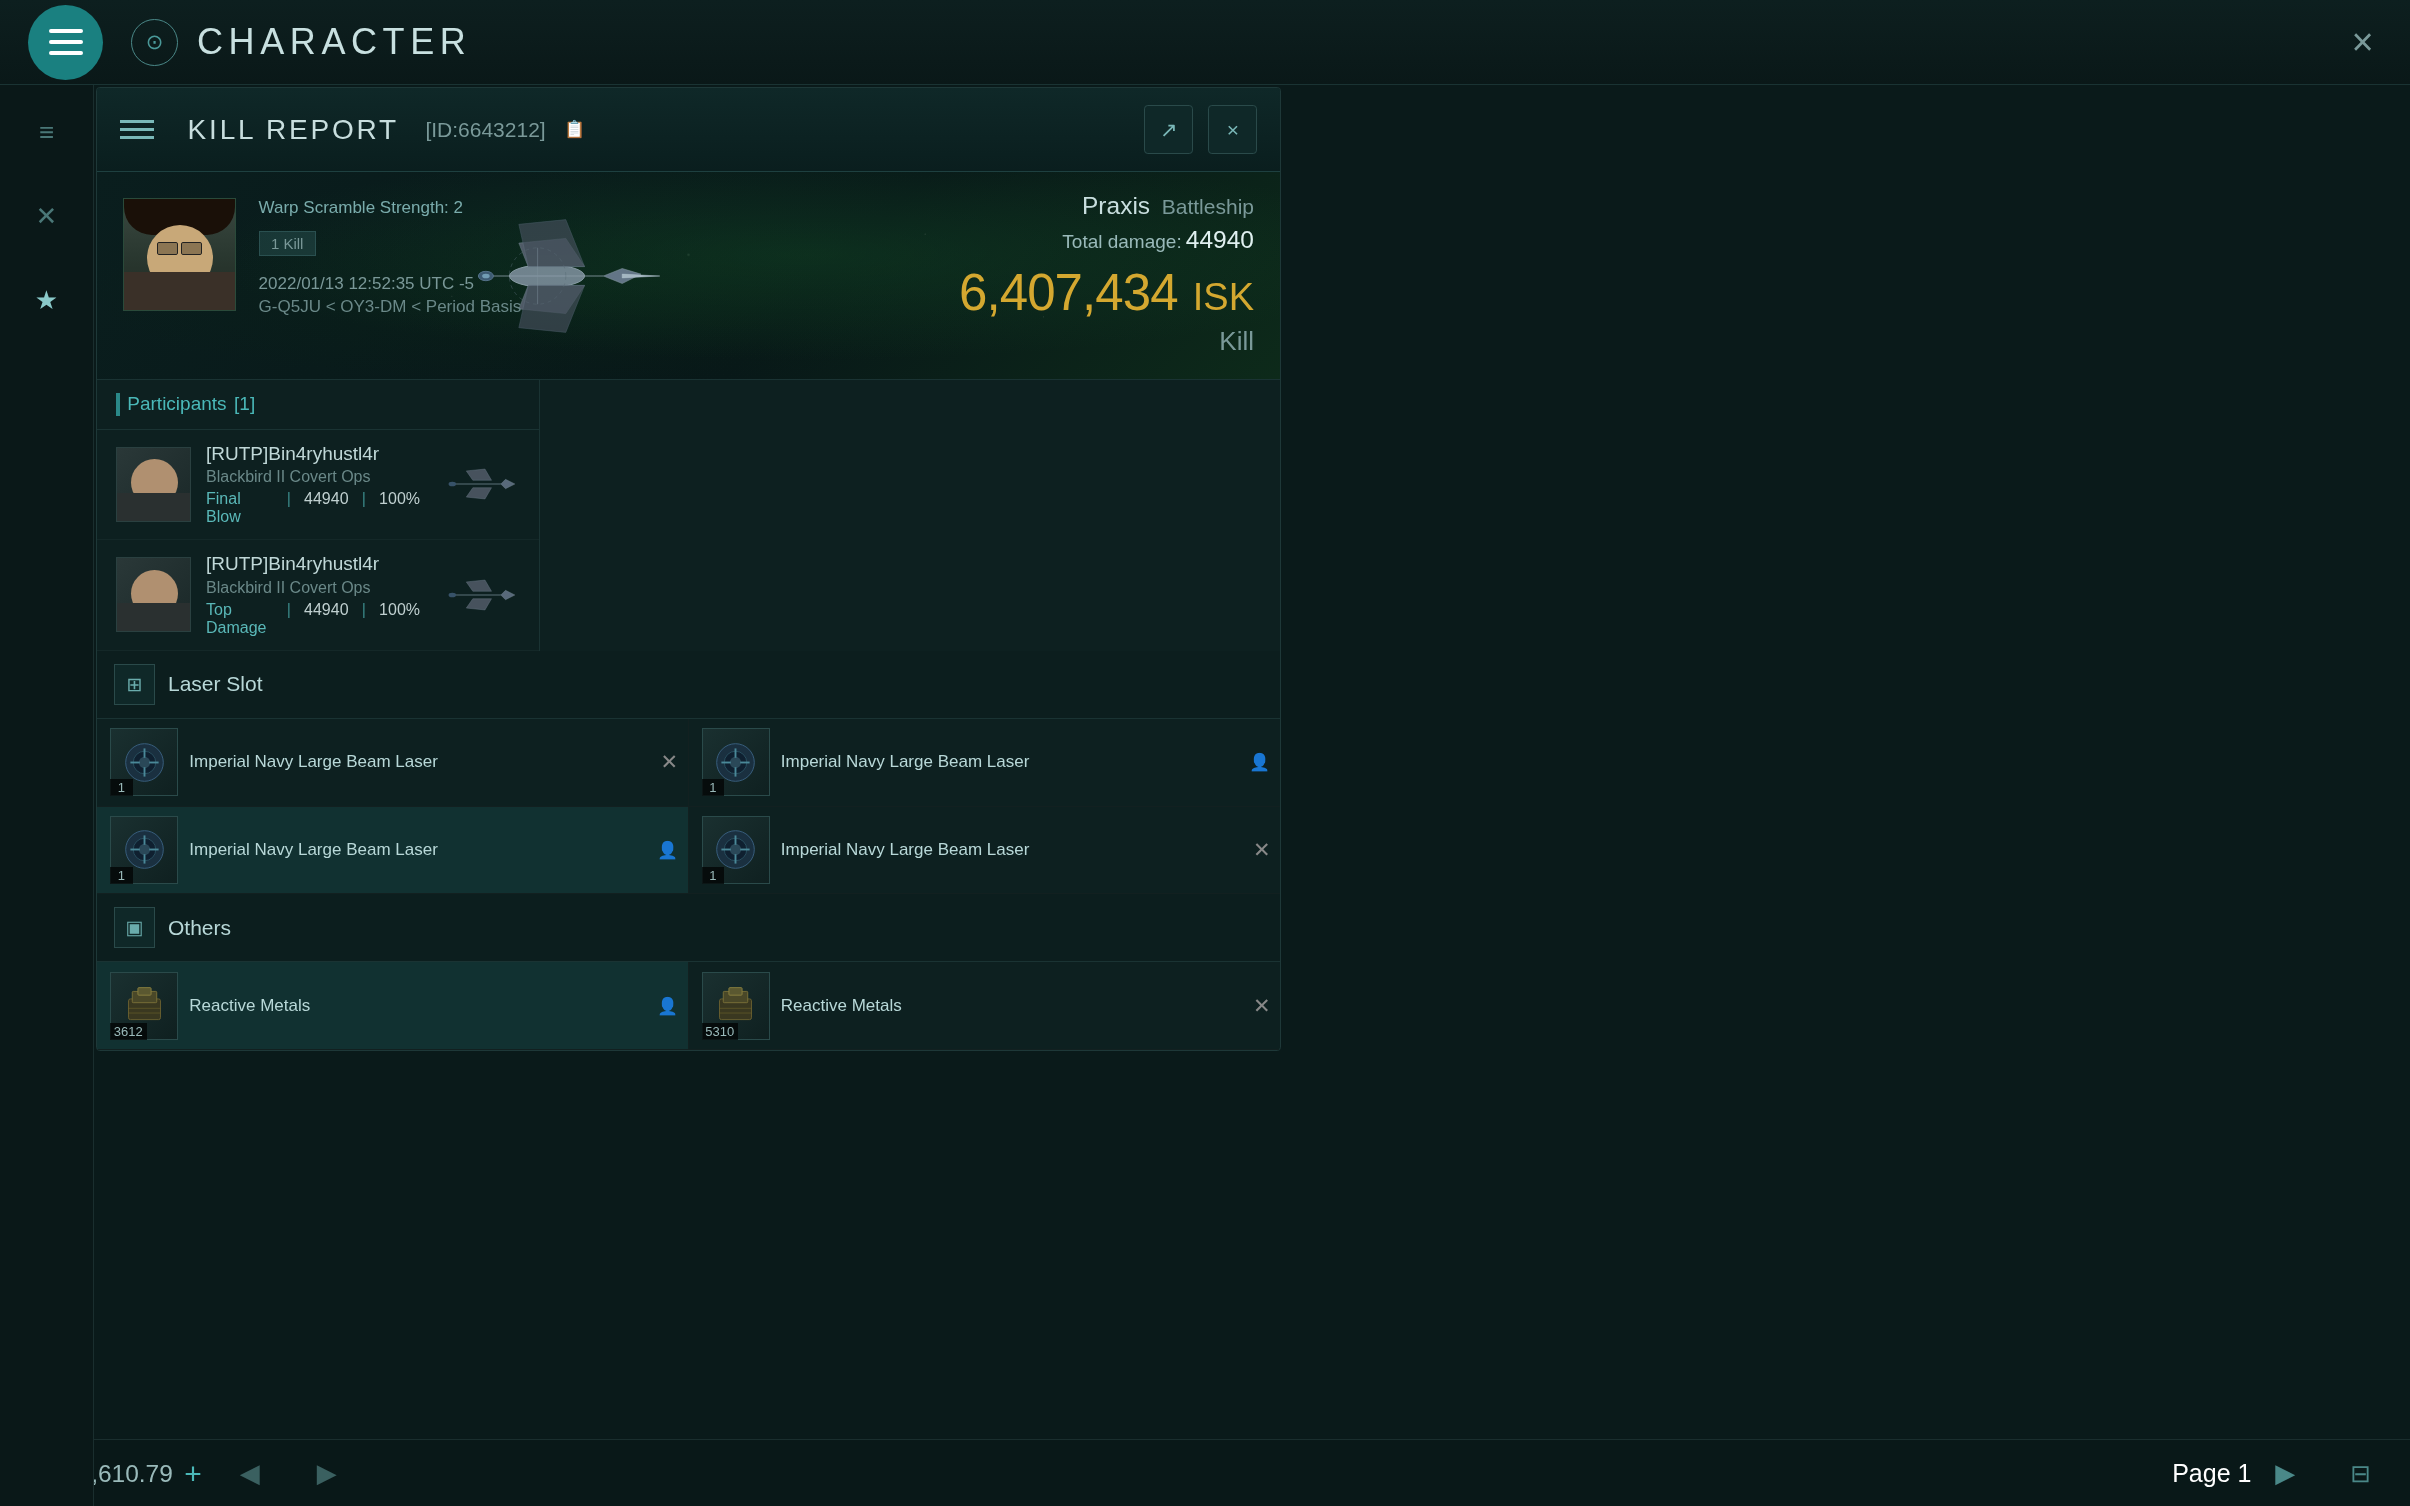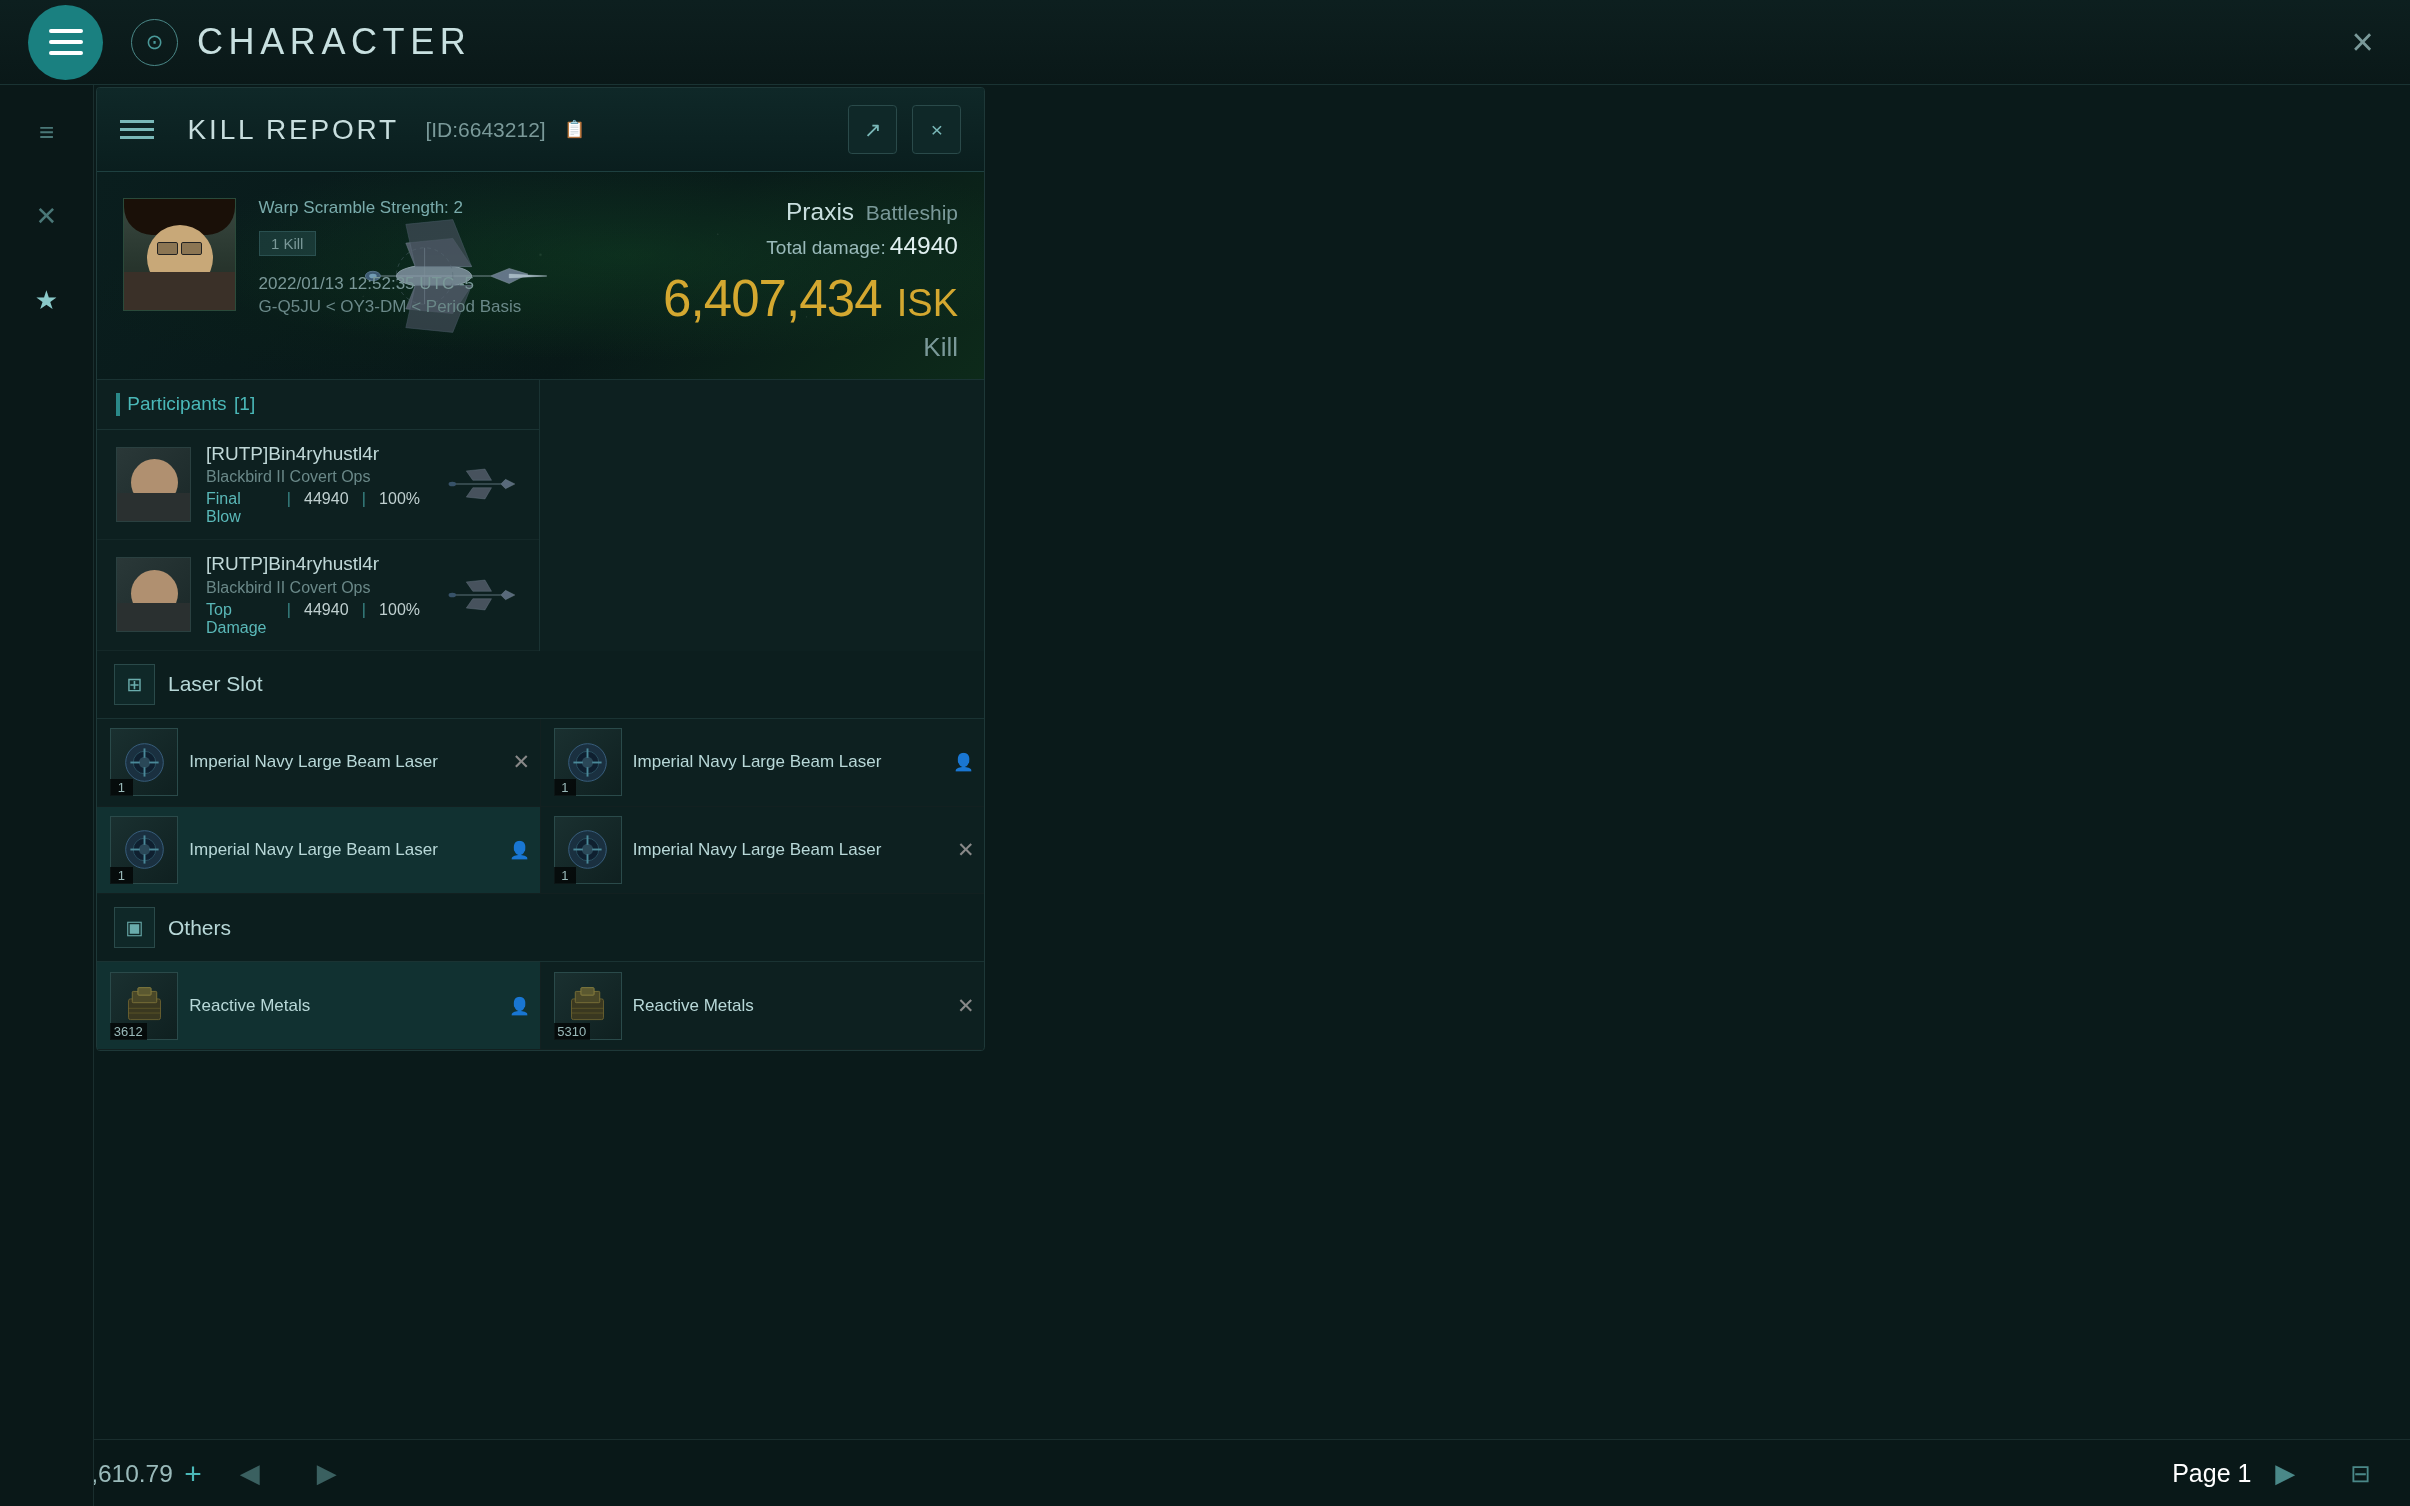--- a/index.html
+++ b/index.html
@@ -91,21 +91,21 @@
       cursor: pointer;
     }
     .sidebar-icon.active {
       color: #8acaca;
     }
 
     
     .main-window {
       position: absolute;
       top: 87px; left: 96px;
-      width: 889px;
+      width: 1185px;
       background: #0d2020;
       border: 0.9px solid #1e3838;
       border-radius: 3.8px;
       overflow: hidden;
     }
 
     
     .kill-header {
       background: linear-gradient(180deg, #0f2828 0%, #0a1e1e 100%);
       border-bottom: 1.9px solid #1e4040;
@@ -206,21 +206,21 @@
     }
     .kill-location {
       font-size: 17px;
       color: #6a8888;
     }
 
     
     .kill-stats {
       position: absolute;
       right: 26px;
-      top: 26px;
+      top: 20px;
       text-align: right;
       z-index: 1;
     }
     .kill-ship-name {
       font-size: 24.5px;
       color: #c8dede;
     }
     .kill-ship-type {
       font-size: 21px;
       color: #7a9999;

